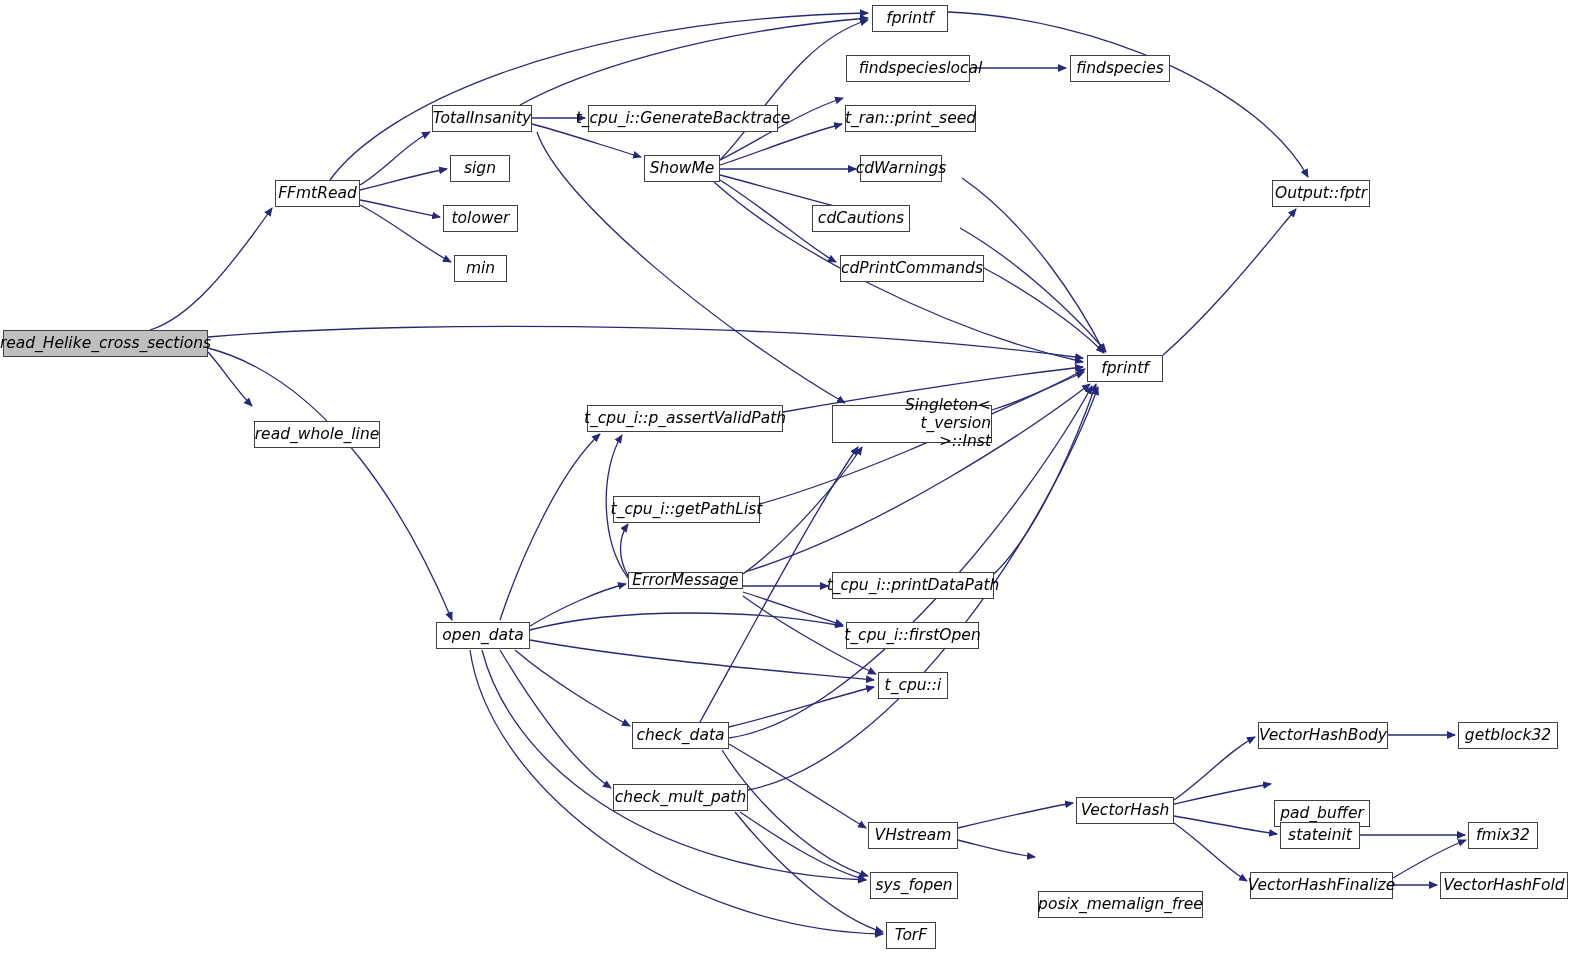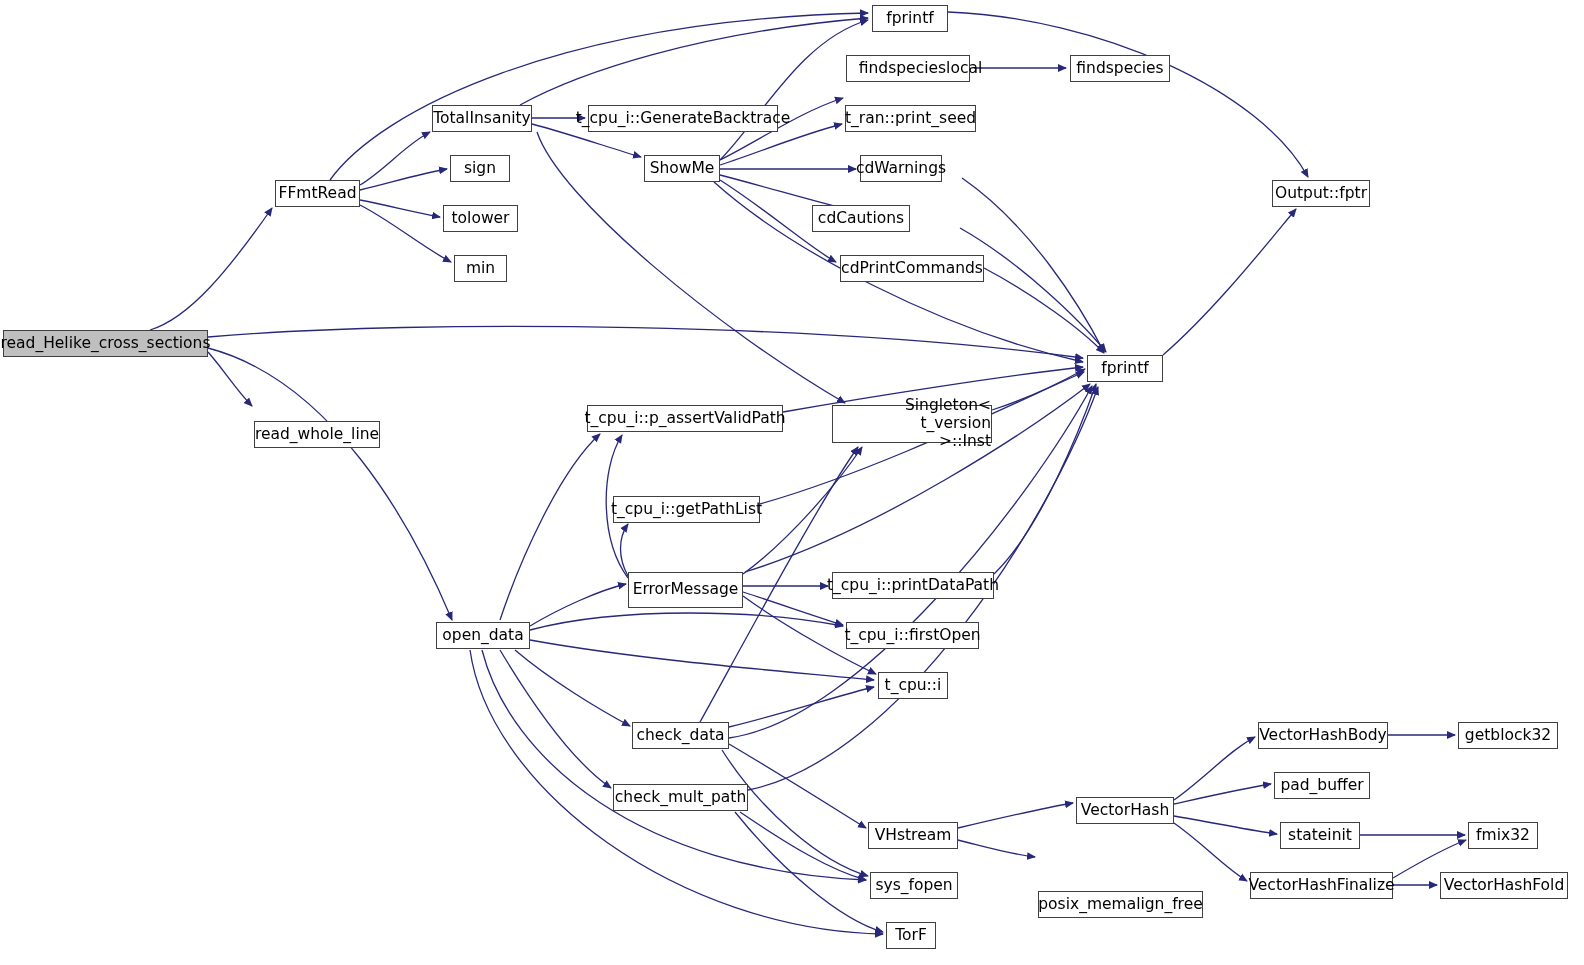--- a/index.html
+++ b/index.html
@@ -30,20 +30,21 @@
     background: #ffffff;
     color: #000000;
     font-size: 15.5px;
     line-height: 1.12;
     display: flex;
     align-items: center;
     justify-content: center;
     text-align: center;
     white-space: pre;
     letter-spacing: 0px;
+    font-style: italic;
   }
   .node.current {
     background: #bfbfbf;
     border: 1px solid #404040;
   }
   .node.twoline {
     line-height: 1.15;
     white-space: pre-line;
     text-align: right;
   }
@@ -139,32 +140,32 @@
     <div class="node" style="left: 845px; top: 105px; width: 131px; height: 27px;">t_ran::print_seed</div>
     <div class="node" style="left: 860px; top: 155px; width: 82px; height: 27px;">cdWarnings</div>
     <div class="node" style="left: 812px; top: 205px; width: 98px; height: 27px;">cdCautions</div>
     <div class="node" style="left: 840px; top: 255px; width: 144px; height: 27px;">cdPrintCommands</div>
     <div class="node" style="left: 1272px; top: 180px; width: 98px; height: 27px;">Output::fptr</div>
     <div class="node" style="left: 1087px; top: 355px; width: 76px; height: 27px;">fprintf</div>
     <div class="node" style="left: 587px; top: 405px; width: 196px; height: 27px;">t_cpu_i::p_assertValidPath</div>
     <div class="node twoline" style="left: 832px; top: 405px; width: 160px; height: 38px;">Singleton&lt; t_version
 &gt;::Inst</div>
     <div class="node" style="left: 613px; top: 496px; width: 147px; height: 27px;">t_cpu_i::getPathList</div>
-    <div class="node" style="left: 628px; top: 572px; width: 115px; height: 36px;">ErrorMessage</div>
+    <div class="node" style="left: 628px; top: 572px; width: 115px; height: 17px;">ErrorMessage</div>
     <div class="node" style="left: 832px; top: 572px; width: 162px; height: 27px;">t_cpu_i::printDataPath</div>
     <div class="node" style="left: 846px; top: 622px; width: 133px; height: 27px;">t_cpu_i::firstOpen</div>
     <div class="node" style="left: 436px; top: 622px; width: 94px; height: 27px;">open_data</div>
     <div class="node" style="left: 878px; top: 672px; width: 70px; height: 27px;">t_cpu::i</div>
     <div class="node" style="left: 632px; top: 722px; width: 97px; height: 27px;">check_data</div>
     <div class="node" style="left: 613px; top: 784px; width: 135px; height: 27px;">check_mult_path</div>
     <div class="node" style="left: 868px; top: 822px; width: 90px; height: 27px;">VHstream</div>
     <div class="node" style="left: 870px; top: 872px; width: 88px; height: 27px;">sys_fopen</div>
     <div class="node" style="left: 886px; top: 922px; width: 50px; height: 27px;">TorF</div>
     <div class="node" style="left: 1038px; top: 847px; width: 165px; height: 27px; margin-top: 44px;">posix_memalign_free</div>
     <div class="node" style="left: 1076px; top: 797px; width: 98px; height: 27px;">VectorHash</div>
     <div class="node" style="left: 1258px; top: 722px; width: 130px; height: 27px;">VectorHashBody</div>
     <div class="node" style="left: 1458px; top: 722px; width: 100px; height: 27px;">getblock32</div>
-    <div class="node" style="left: 1274px; top: 772px; width: 96px; height: 27px;">pad_buffer</div>
+    <div class="node" style="left: 1274px; top: 800px; width: 96px; height: 27px;">pad_buffer</div>
     <div class="node" style="left: 1280px; top: 822px; width: 80px; height: 27px;">stateinit</div>
     <div class="node" style="left: 1468px; top: 822px; width: 70px; height: 27px;">fmix32</div>
     <div class="node" style="left: 1250px; top: 872px; width: 143px; height: 27px;">VectorHashFinalize</div>
     <div class="node" style="left: 1440px; top: 872px; width: 128px; height: 27px;">VectorHashFold</div>
   </div>
 
 </body></html>

